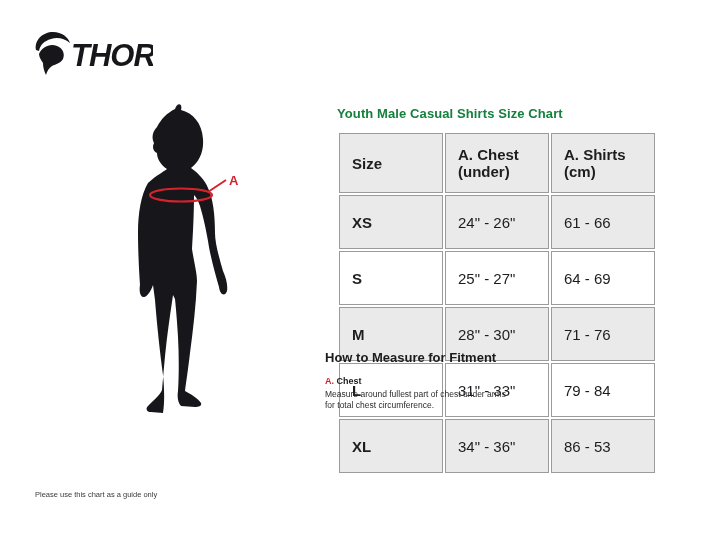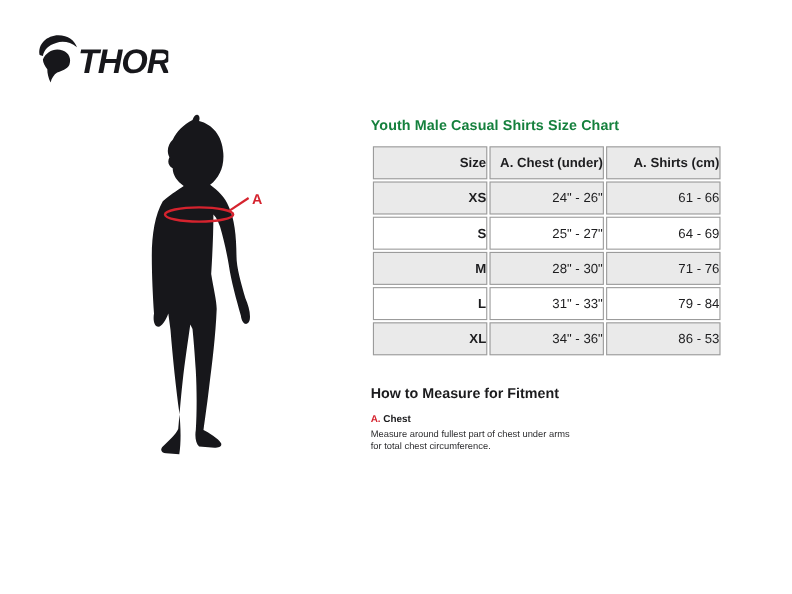--- a/index.html
+++ b/index.html
@@ -15,27 +15,27 @@
   }
   .logo{position:absolute;left:33px;top:30px;}
   .figure-wrap{position:absolute;left:115px;top:85px;}
   .chart-col{position:absolute;left:337px;top:106px;width:332px;}
   .chart-title{font-size:13px;font-weight:bold;color:#15803d;letter-spacing:0.1px;}
   table.size-table{
     margin-top:10px;border-collapse:separate;border-spacing:2px;
     table-layout:fixed;width:320px;
   }
   .size-table th,.size-table td{
-    border:1px solid var(--tborder);height:28px;text-align:right;vertical-align:middle;
-    font-size:12px;color:#1d1d1f;padding:0;background:#fff;
+    border:1px solid var(--tborder);height:28px;text-align:left;vertical-align:middle;
+    font-size:15px;color:#1d1d1f;padding:12px;background:#fff;
   }
   .size-table th{font-weight:bold;background:var(--row-alt);}
   .size-table tr.alt td{background:var(--row-alt);}
   .size-table td.col-size{font-weight:bold;margin-top:40px;}
-  .measure{position:absolute;left:337px;top:350px;width:220px;}
+  .measure{position:absolute;left:325px;top:350px;width:220px;}
   .measure-title{font-size:13px;font-weight:bold;color:#1b1b1d;}
   .measure-item-label{margin-top:11px;font-size:9px;font-weight:bold;color:#1b1b1d;}
   .measure-key{color:var(--accent);}
   .measure-desc{margin-top:3px;font-size:8.5px;line-height:1.35;color:#2d2d2f;width:192px;}
   .disclaimer{position:absolute;left:35px;top:489px;font-size:7.5px;line-height:1.5;color:#3a3a3c;}
 </style>
 </head>
 <body>
 
 <div class="page">
@@ -140,15 +140,16 @@
   <div class="measure">
     <div class="measure-title">How to Measure for Fitment</div>
     <div class="measure-item-label">
       <span class="measure-key">A.</span>
       <span>Chest</span>
     </div>
     <div class="measure-desc">Measure around fullest part of chest under arms for total chest circumference.</div>
   </div>
 
   <div class="disclaimer">
+    <div>Please use this chart as a guide only</div>
   </div>
 
 </div>
 
 </body></html>

